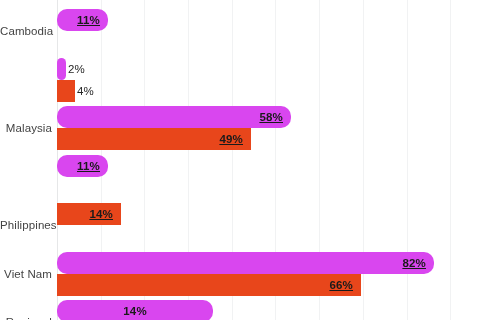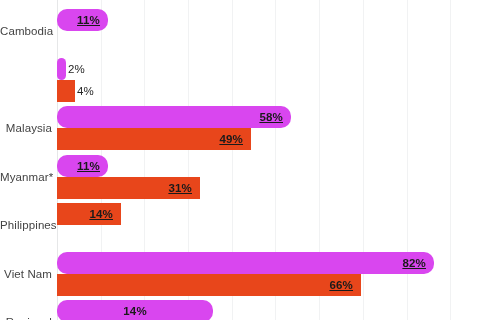--- a/index.html
+++ b/index.html
@@ -150,27 +150,23 @@
         <div class="bar-stack">
           <div class="bar series-a" style="width: 234px;">
             <span class="bar-value inside">58%</span>
           </div>
           <div class="bar series-b" style="width: 194px;">
             <span class="bar-value inside">49%</span>
           </div>
         </div>
       </div>
       <div class="cat-row" style="top: 154.5px; height: 44px;">
-        <div class="cat-label" style="top: 16px;">Myanmar*</div>
         <div class="bar-stack">
           <div class="bar series-a" style="width: 51px;">
             <span class="bar-value inside">11%</span>
-          </div>
-          <div class="bar series-b" style="width: 143px;">
-            <span class="bar-value inside">31%</span>
           </div>
         </div>
       </div>
       <div class="cat-row" style="top: 203px; height: 44px;">
         <div class="cat-label" style="top: 16px;">Philippines</div>
         <div class="bar-stack">
           <div class="bar series-b" style="width: 64px;">
             <span class="bar-value inside">14%</span>
           </div>
         </div>

